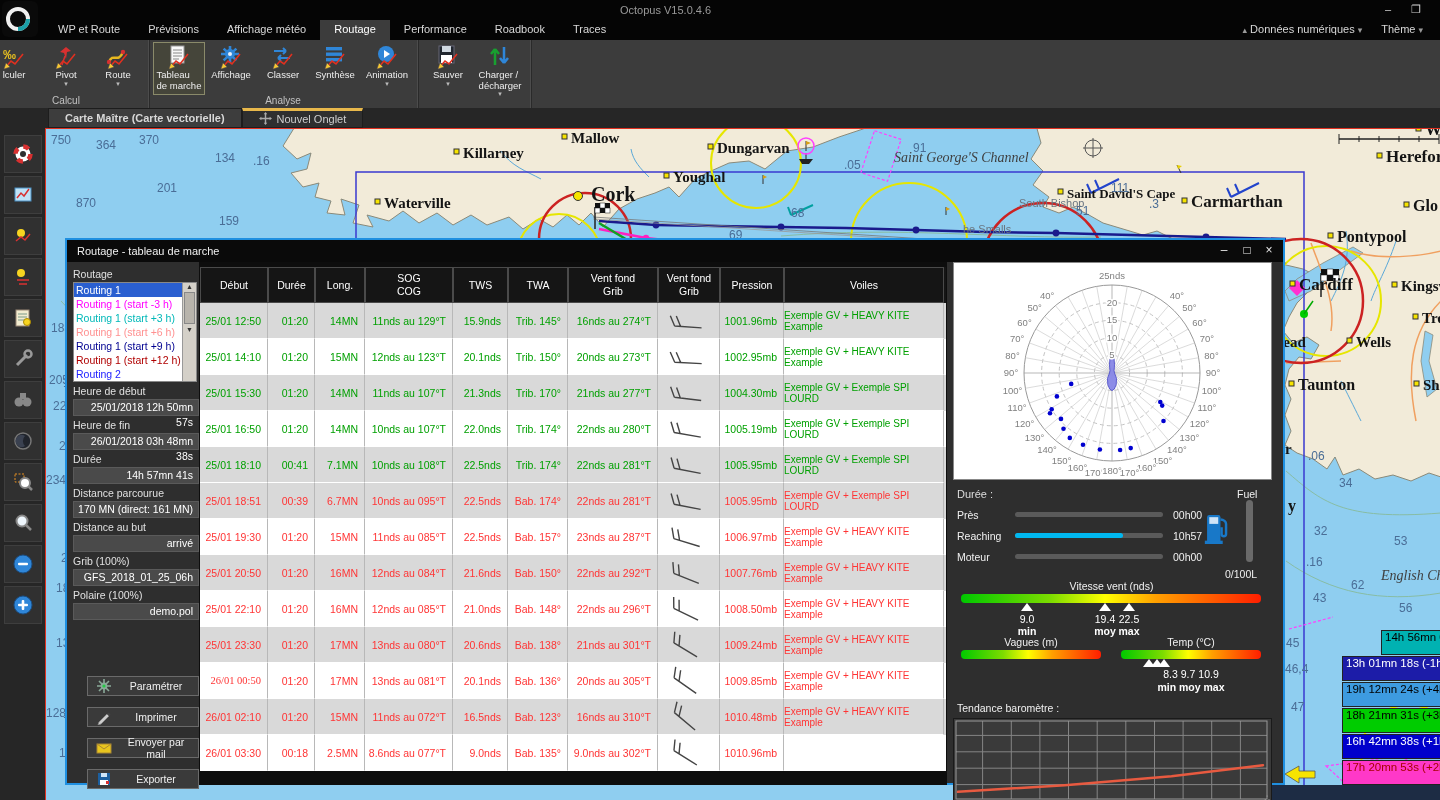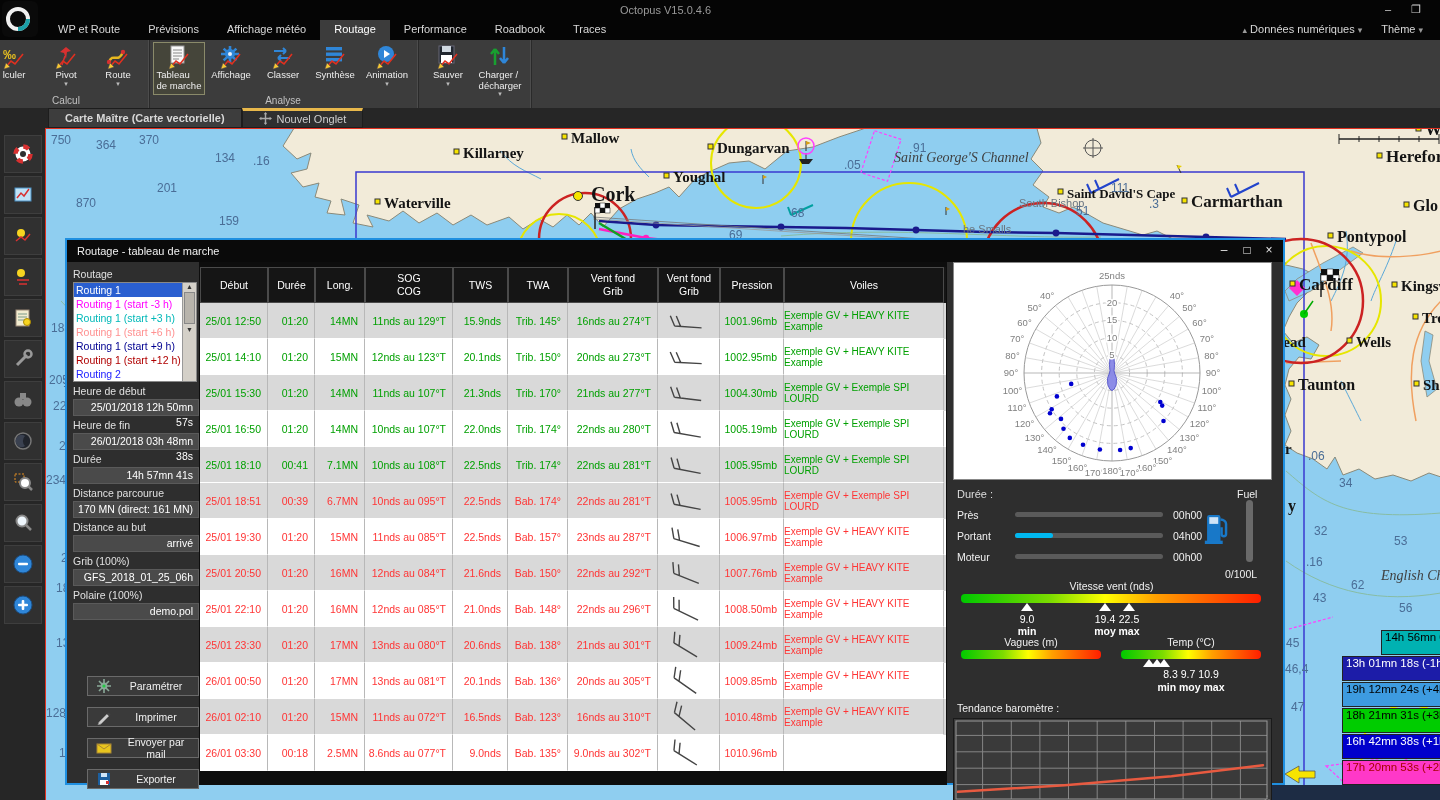--- a/index.html
+++ b/index.html
@@ -862,21 +862,21 @@
               <svg width="40" height="32" viewBox="-20 -16 40 32">
                 <g transform="rotate(31)" stroke="#444" stroke-width="1.4" fill="none">
                   <path d="M-14 6H13M-14 6L-19 -4M-8 6L-13 -4"></path>
                 </g>
               </svg>
             </div>
             <div class="td" style="width: 64px;">1009.24mb</div>
             <div class="td voiles" style="width: 160px;">Exemple GV + HEAVY KITE Example</div>
           </div>
           <div class="tr" style="color: rgb(255, 52, 52);">
-            <div class="td" style="width: 68px;">26/01 00:50</div>
+            <div class="td" style="width: 68px; font-family: Liberation Serif, serif;">26/01 00:50</div>
             <div class="td" style="width: 47px;">01:20</div>
             <div class="td" style="width: 50px;">17MN</div>
             <div class="td" style="width: 88px;">13nds au 081°T</div>
             <div class="td" style="width: 55px;">20.1nds</div>
             <div class="td" style="width: 60px;">Bab. 136°</div>
             <div class="td" style="width: 90px;">20nds au 305°T</div>
             <div class="td barb" style="width: 62px;">
               <svg width="40" height="32" viewBox="-20 -16 40 32">
                 <g transform="rotate(35)" stroke="#444" stroke-width="1.4" fill="none">
                   <path d="M-14 6H13M-14 6L-19 -4M-8 6L-13 -4"></path>
@@ -1020,25 +1020,25 @@
       <div style="position:absolute;left:4px;top:226px;">Durée :</div>
       <div id="durations" style="position:absolute;left:4px;top:242px;">
           <div class="drow">
             <span class="dlb">Près</span>
             <span class="dtrack">
               <span class="dfill" style="width:0%;background:#00b8f0"></span>
             </span>
             <span class="dvl">00h00</span>
           </div>
           <div class="drow">
-            <span class="dlb">Portant</span>
+            <span class="dlb">Reaching</span>
             <span class="dtrack">
-              <span class="dfill" style="width:26%;background:#00b8f0"></span>
+              <span class="dfill" style="width:73%;background:#00b8f0"></span>
             </span>
-            <span class="dvl">04h00</span>
+            <span class="dvl">10h57</span>
           </div>
           <div class="drow">
             <span class="dlb">Moteur</span>
             <span class="dtrack">
               <span class="dfill" style="width:0%;background:#00b8f0"></span>
             </span>
             <span class="dvl">00h00</span>
           </div>
         </div>
       <div style="position:absolute;left:284px;top:226px;font-size:10.5px;color:#f0f0f0;">Fuel</div>

